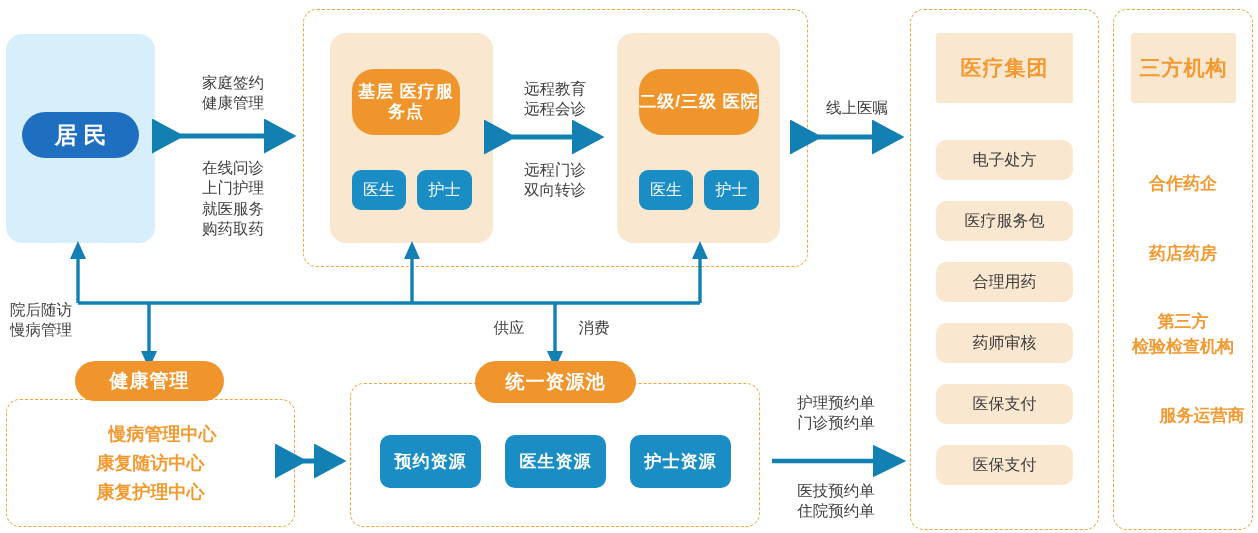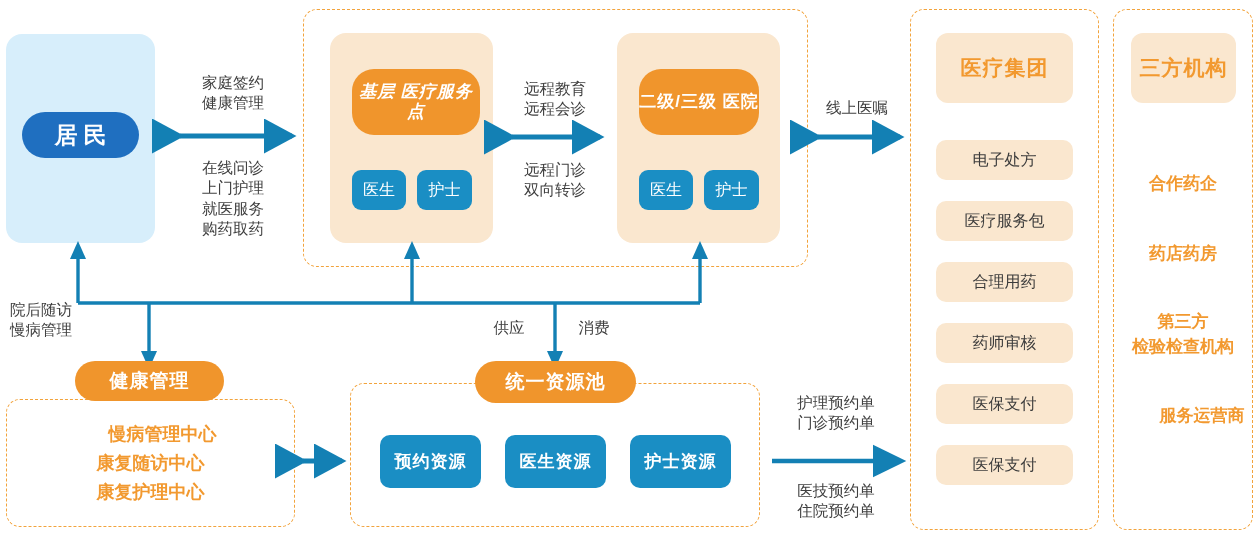--- a/index.html
+++ b/index.html
@@ -73,21 +73,21 @@
     border-radius:10px;
     display:flex;
     align-items:center;
     justify-content:center;
     color:#3c3c3c;
     box-sizing:border-box;
   }
   .beige-head{
     position:absolute;
     background:#fae7cf;
-    border-radius:12px;
+    border-radius:3px;
     display:flex;
     align-items:center;
     justify-content:center;
     color:#f2992f;
     font-weight:bold;
     box-sizing:border-box;
     letter-spacing:1px;
   }
   .blue-chip{
     position:absolute;
@@ -144,21 +144,21 @@
   <div class="lbl" style="left:170px;top:73px;width:126px;font-size:15.5px;">家庭签约
 健康管理</div>
   <div class="lbl" style="left:170px;top:158px;width:126px;font-size:15.5px;">在线问诊
 上门护理
 就医服务
 购药取药</div>
 
   <div class="dashed-panel" style="left:303px;top:9px;width:505px;height:258px;"></div>
 
   <div class="beige-card" style="left:330px;top:33px;width:163px;height:210px;"></div>
-  <div class="pill-orange" style="left:352px;top:69px;width:128px;height:66px;font-size:17px;font-style:italic;">基层
+  <div class="pill-orange" style="left:352px;top:69px;width:108px;height:66px;font-size:17px;">基层
 医疗服务点</div>
   <div class="blue-chip" style="left:352px;top:170px;width:54px;height:40px;font-size:16px;">医生</div>
   <div class="blue-chip" style="left:417px;top:170px;width:55px;height:40px;font-size:16px;">护士</div>
 
   <div class="lbl" style="left:500px;top:79px;width:110px;font-size:15.5px;">远程教育
 远程会诊</div>
   <div class="lbl" style="left:500px;top:160px;width:110px;font-size:15.5px;">远程门诊
 双向转诊</div>
 
   <div class="beige-card" style="left:617px;top:33px;width:163px;height:210px;"></div>

